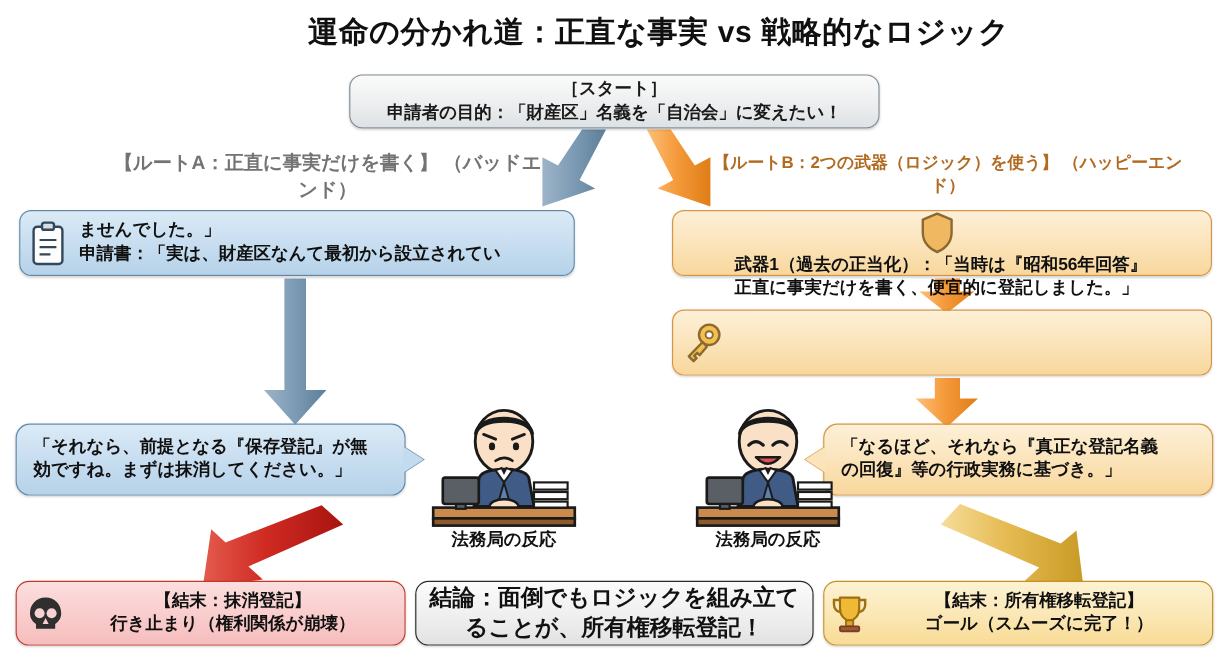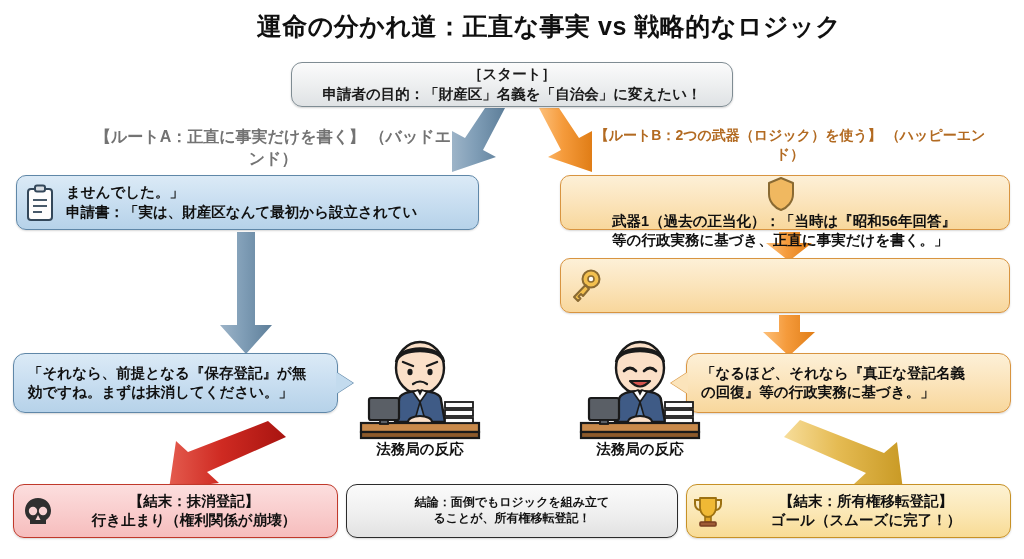--- a/index.html
+++ b/index.html
@@ -76,21 +76,21 @@
     background:linear-gradient(to bottom,#fcdede 0%,#f9cccc 55%,#f6bdbd 100%);
     border:1.8px solid #c0392b;
     font-size:14.5px;color:#101010;
     padding:0 10px 0 8px;border-radius:11px;
     box-shadow:0 1px 2px rgba(0,0,0,.16);
   }
   .n-concl{
     left:346px;top:484px;width:332px;height:54px;
     background:linear-gradient(to bottom,#fbfbfb 0%,#efefef 55%,#e2e2e2 100%);
     border:1.8px solid #2b2b2b;
-    font-size:12px;color:#111;
+    font-size:19px;color:#111;
     border-radius:11px;
     justify-content:center;text-align:center;
     box-shadow:0 1px 2px rgba(0,0,0,.16);
   }
   .n-goal{
     left:686px;top:484px;width:325px;height:54px;
     background:linear-gradient(to bottom,#fdf2d3 0%,#fbe7b4 55%,#f8db95 100%);
     border:1.8px solid #c79126;
     font-size:14.5px;color:#101010;
     padding:0 10px 0 4px;border-radius:11px;
@@ -220,21 +220,21 @@
       <span class="txt">申請書：「実は、財産区なんて最初から設立されてい</span>
     </div>
   </div>
 
   <div class="node n-orange n-w1">
     <svg class="ico" width="30" height="36" viewBox="0 0 30 36">
       <path d="M15 2 L27 7 V18 C27 26 21 32 15 34 C9 32 3 26 3 18 V7 Z" fill="#f0b860" stroke="#8a6a32" stroke-width="2" stroke-linejoin="round"></path>
     </svg>
     <div>
       <span class="txt">武器1（過去の正当化）：「当時は『昭和56年回答』</span>
-      <span class="txt">等の行政実務に基づき、正直に事実だけを書く。」</span>
+      <span class="txt">正直に事実だけを書く、便宜的に登記しました。」</span>
     </div>
   </div>
 
   <div class="node n-orange n-w2">
     <svg class="ico" width="34" height="36" viewBox="0 0 34 36">
       <circle cx="22" cy="11" r="8.5" fill="#f3c04f" stroke="#8a6a32" stroke-width="2"></circle>
       <circle cx="22" cy="11" r="3" fill="#fdfdfd" stroke="#8a6a32" stroke-width="1.6"></circle>
       <path d="M16.5 17 L5 29 L9 33 L11.5 30.5 L9.5 28.5 L12 26 L14 28 L20 21 Z" fill="#f3c04f" stroke="#8a6a32" stroke-width="2" stroke-linejoin="round"></path>
     </svg>
   </div>

